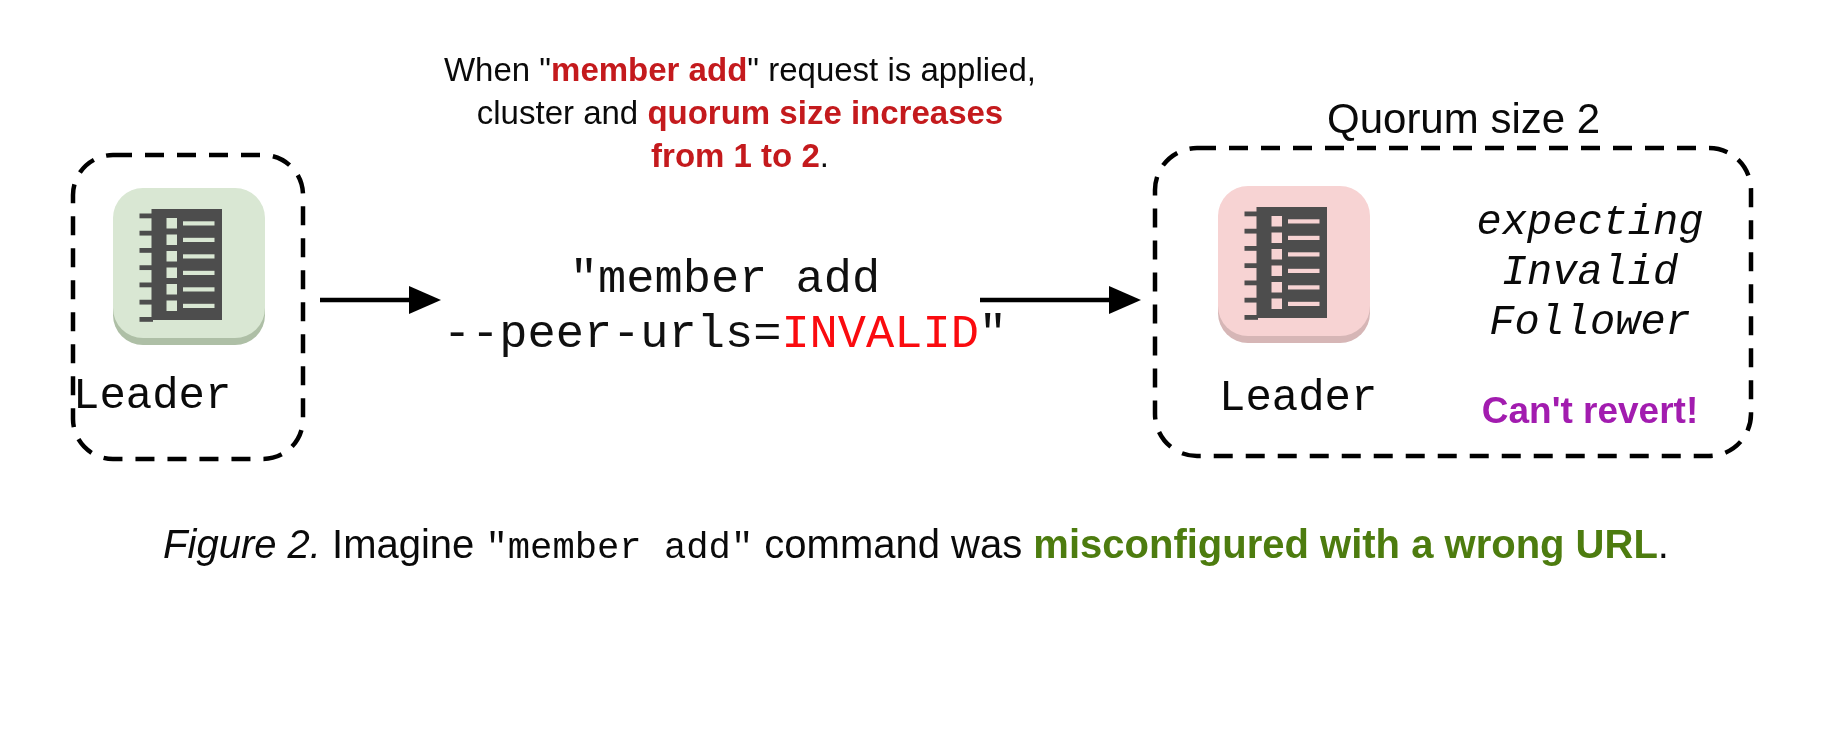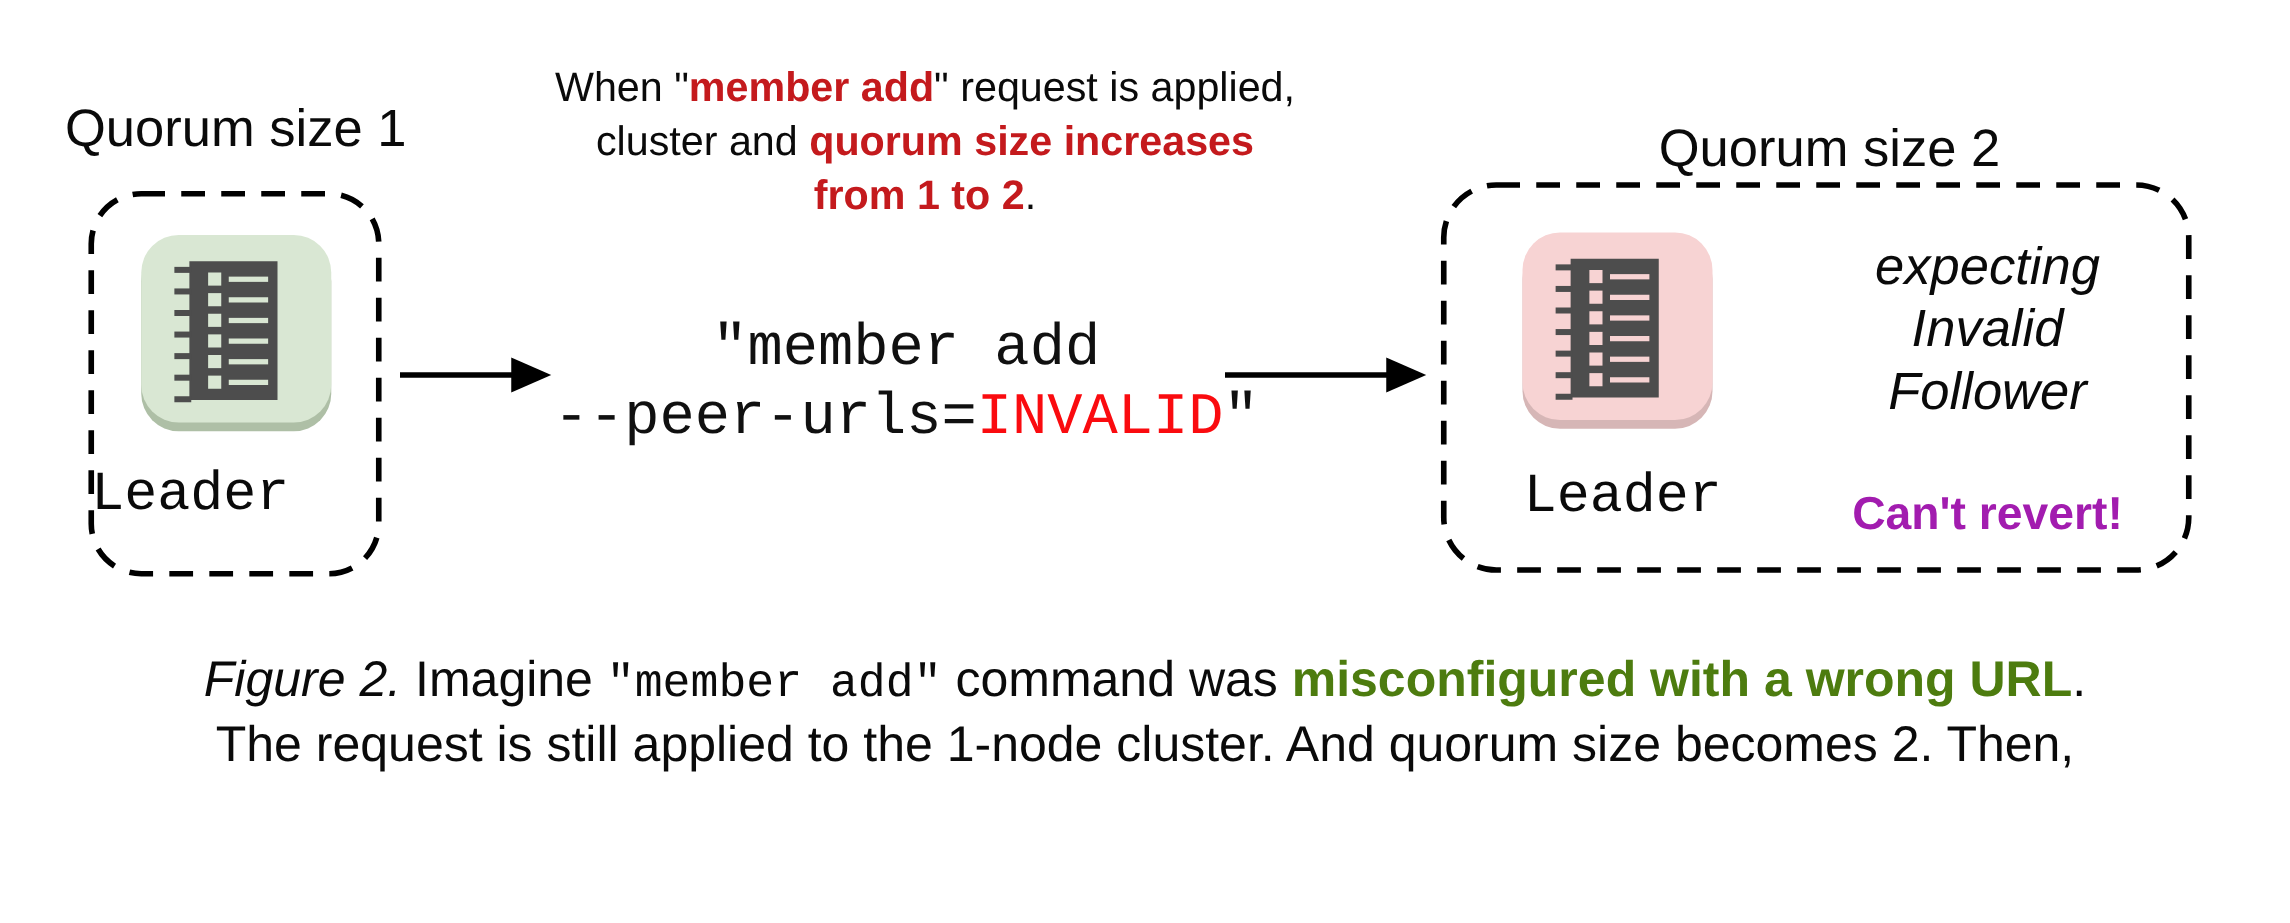--- a/index.html
+++ b/index.html
@@ -96,21 +96,20 @@
     font-size:0.93em;
   }
   .caption .fig{font-style:italic;}
   .caption .red-em{color:#4d7c0f;}
 </style>
 </head>
 <body>
 
 <div id="canvas">
 
-  <div class="abs group-title" style="left:52px;top:80px;width:250px;">Quorum size 1</div>
 
   <div class="abs dash-box" style="left:70px;top:152px;">
     <svg width="236" height="310">
       <rect x="3" y="3" width="230" height="304" rx="40" fill="none" stroke="#000" stroke-width="4.5" stroke-dasharray="19 13"></rect>
     </svg>
   </div>
 
   <div class="abs node-icon green" style="left:113px;top:188px;">
     <svg viewBox="0 0 100 100">
       <g class="glyph-dark">
@@ -199,26 +198,25 @@
         <rect x="35" y="64" width="7" height="7"></rect>
           <rect x="46" y="66.2" width="21" height="2.8"></rect>
         <rect x="35" y="75" width="7" height="7"></rect>
           <rect x="46" y="77.2" width="21" height="2.8"></rect>
       </g>
     </svg>
   </div>
 
   <div class="abs node-label" style="left:1219px;top:374px;width:150px;">Leader</div>
 
-  <div class="abs note" style="left:1440px;top:188px;">
+  <div class="abs note" style="left:1440px;top:198px;font-family:Liberation Mono, monospace;">
     <div>expecting</div>
     <div>Invalid</div>
     <div>Follower</div>
   </div>
 
   <div class="abs warning" style="left:1430px;top:390px;">Can't revert!</div>
 
   <div class="abs caption">
     <div><span class="fig">Figure 2.</span><span> Imagine </span><span class="mono">"member add"</span><span> command was </span><span class="red-em">misconfigured with a wrong URL</span><span>.</span></div>
-    <div>The request is still applied to the 1-node cluster. And quorum size becomes 2. Then,</div>
   </div>
 
 </div>
 
 </body></html>

